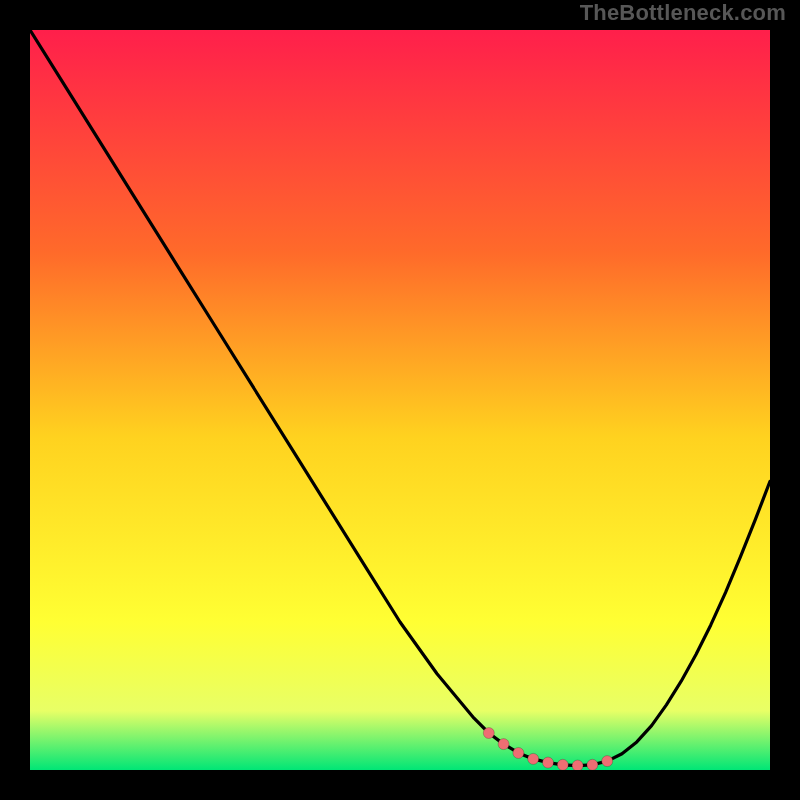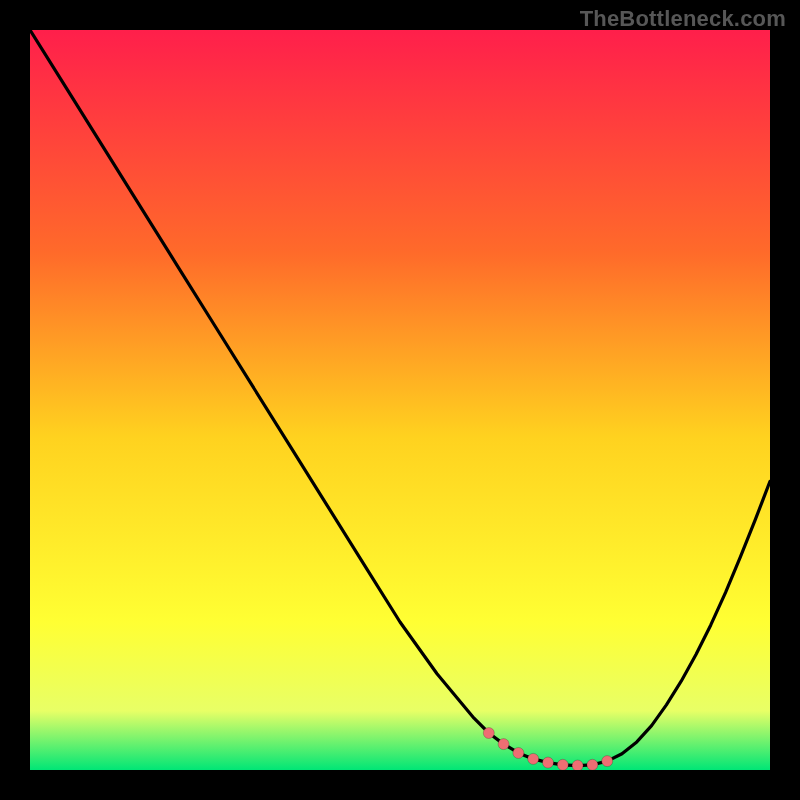--- a/index.html
+++ b/index.html
@@ -5,21 +5,21 @@
   * { margin: 0; padding: 0; box-sizing: border-box; }
   html, body { width: 800px; height: 800px; overflow: hidden; background: #000; }
   .frame {
     position: relative;
     width: 800px;
     height: 800px;
     background: #000;
   }
   .watermark {
     position: absolute;
-    top: 6px;
+    top: 0;
     right: 14px;
     font-family: Arial, Helvetica, sans-serif;
     font-size: 22px;
     font-weight: 600;
     color: #575757;
     letter-spacing: 0.2px;
     z-index: 5;
   }
   .plot {
     position: absolute;

